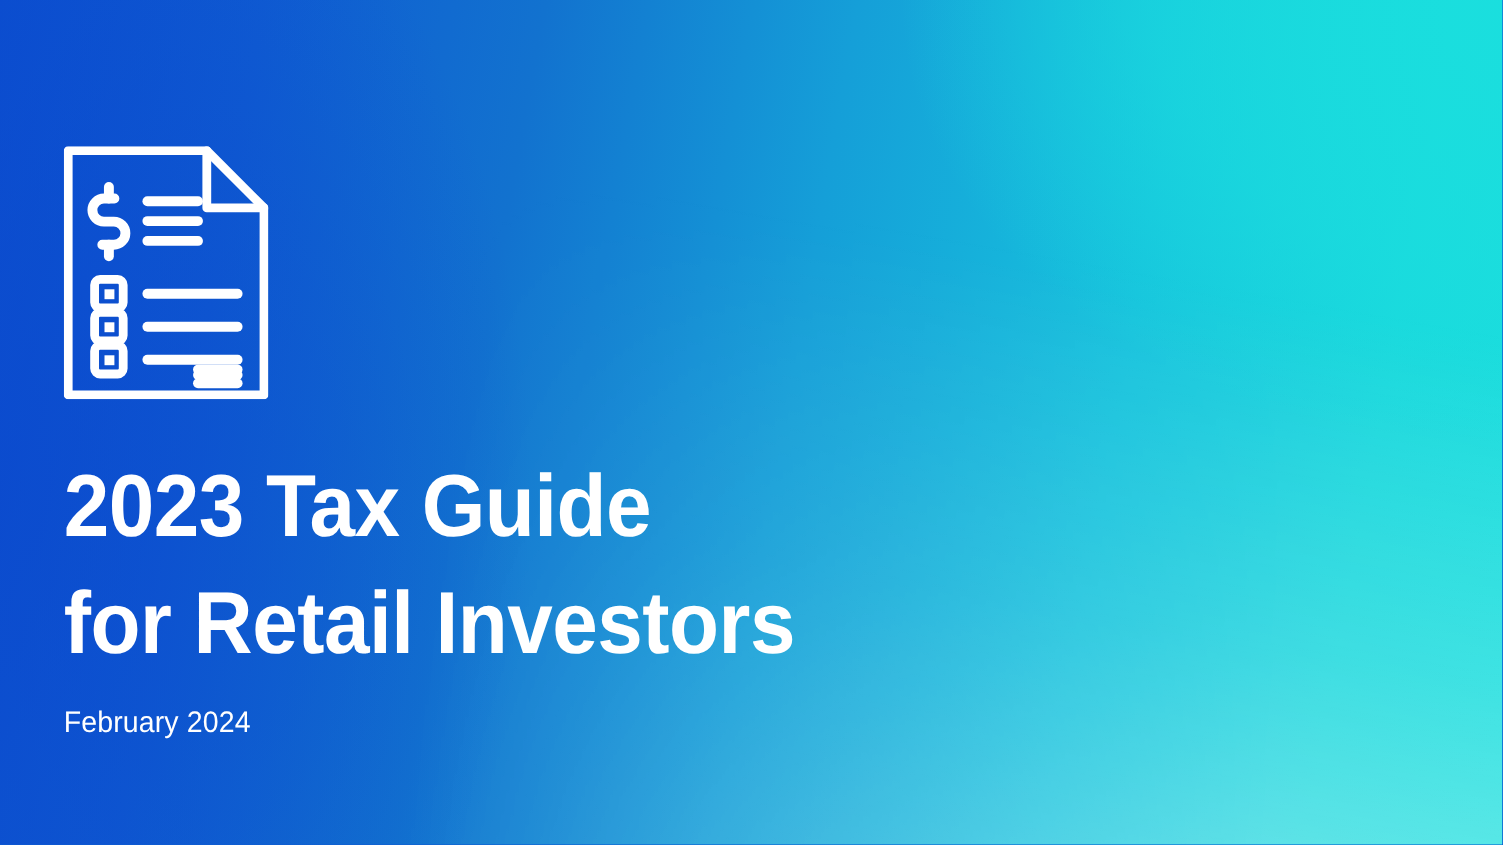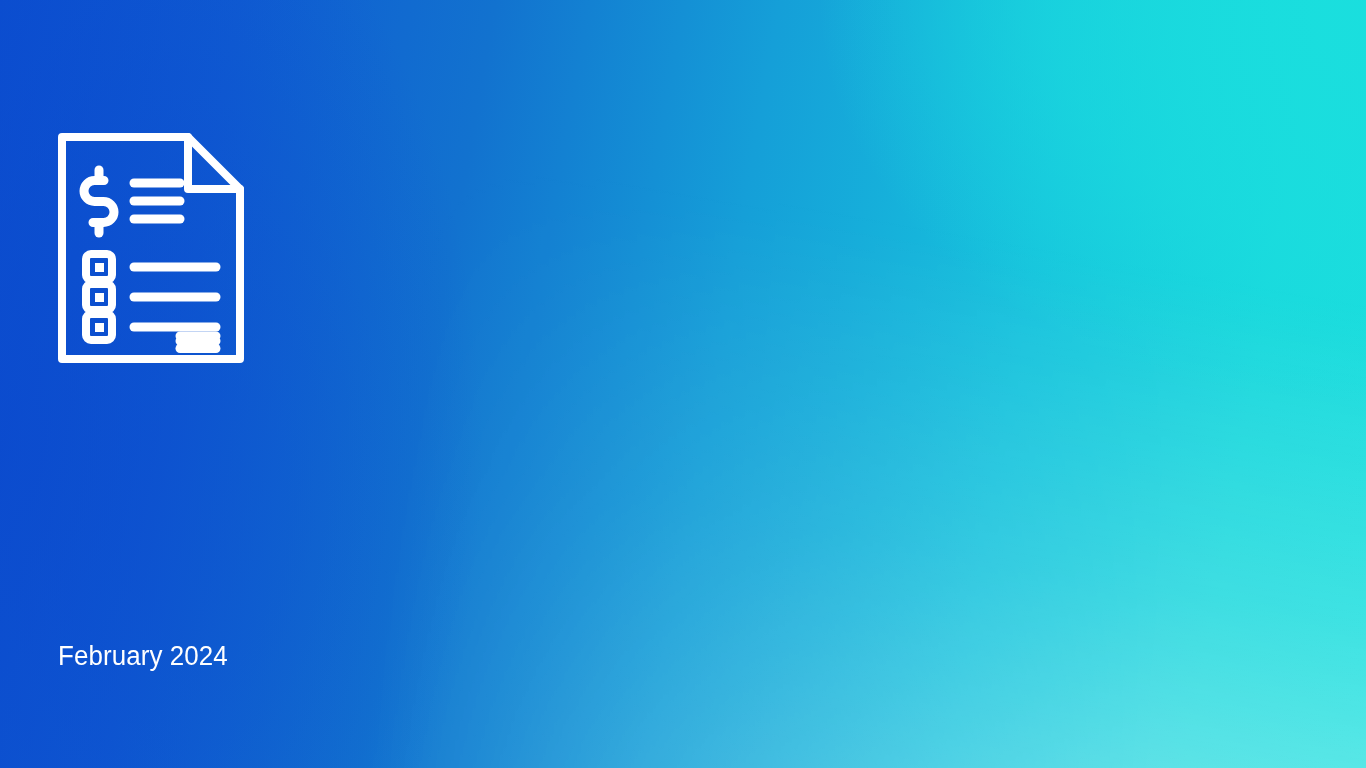--- a/index.html
+++ b/index.html
@@ -176,17 +176,21 @@
           <path d="M122 208 H158"></path>
           <path d="M122 212 H158" opacity="0"></path>
         </g>
         <g stroke-width="9">
           <path d="M122 203 H158"></path>
           <path d="M122 215.5 H158"></path>
         </g>
       </svg>
     </div>
 
+    <div class="title-block">
+      <span class="title-line">2023 Tax Guide</span>
+      <span class="title-line">for Retail Investors</span>
+    </div>
 
     <div class="subtitle">February 2024</div>
 
   </div>
 </div>
 
 </body></html>

